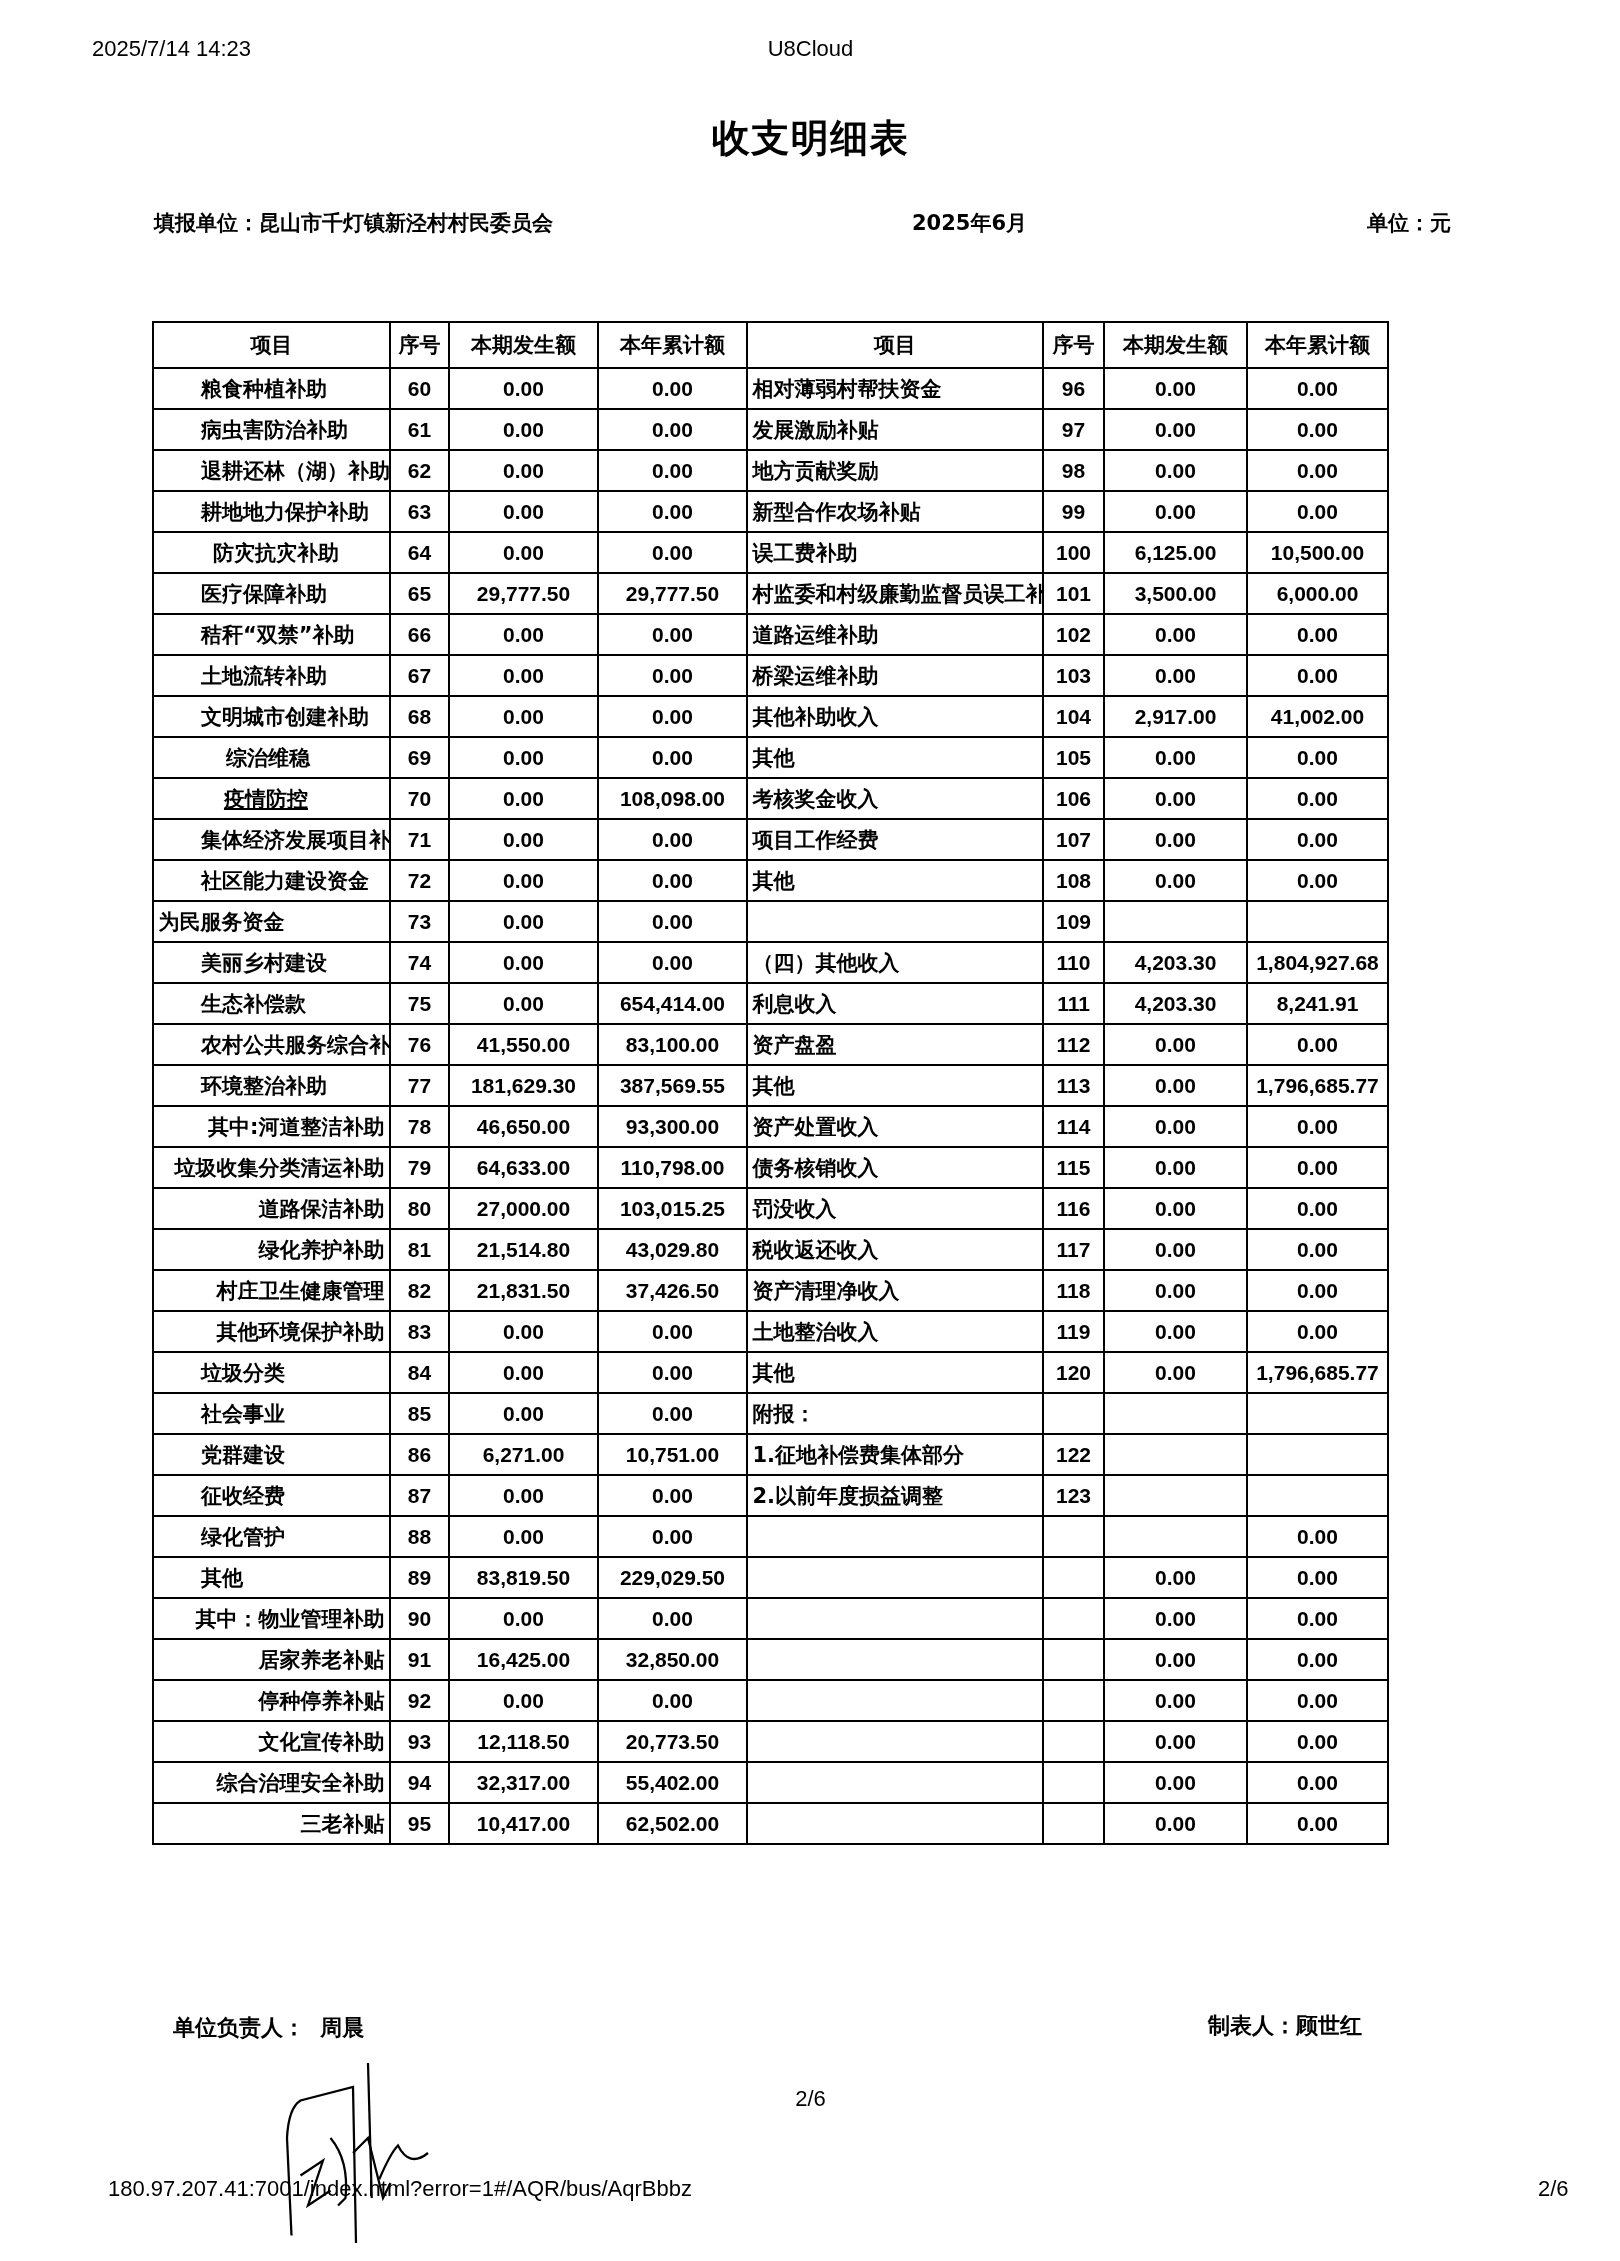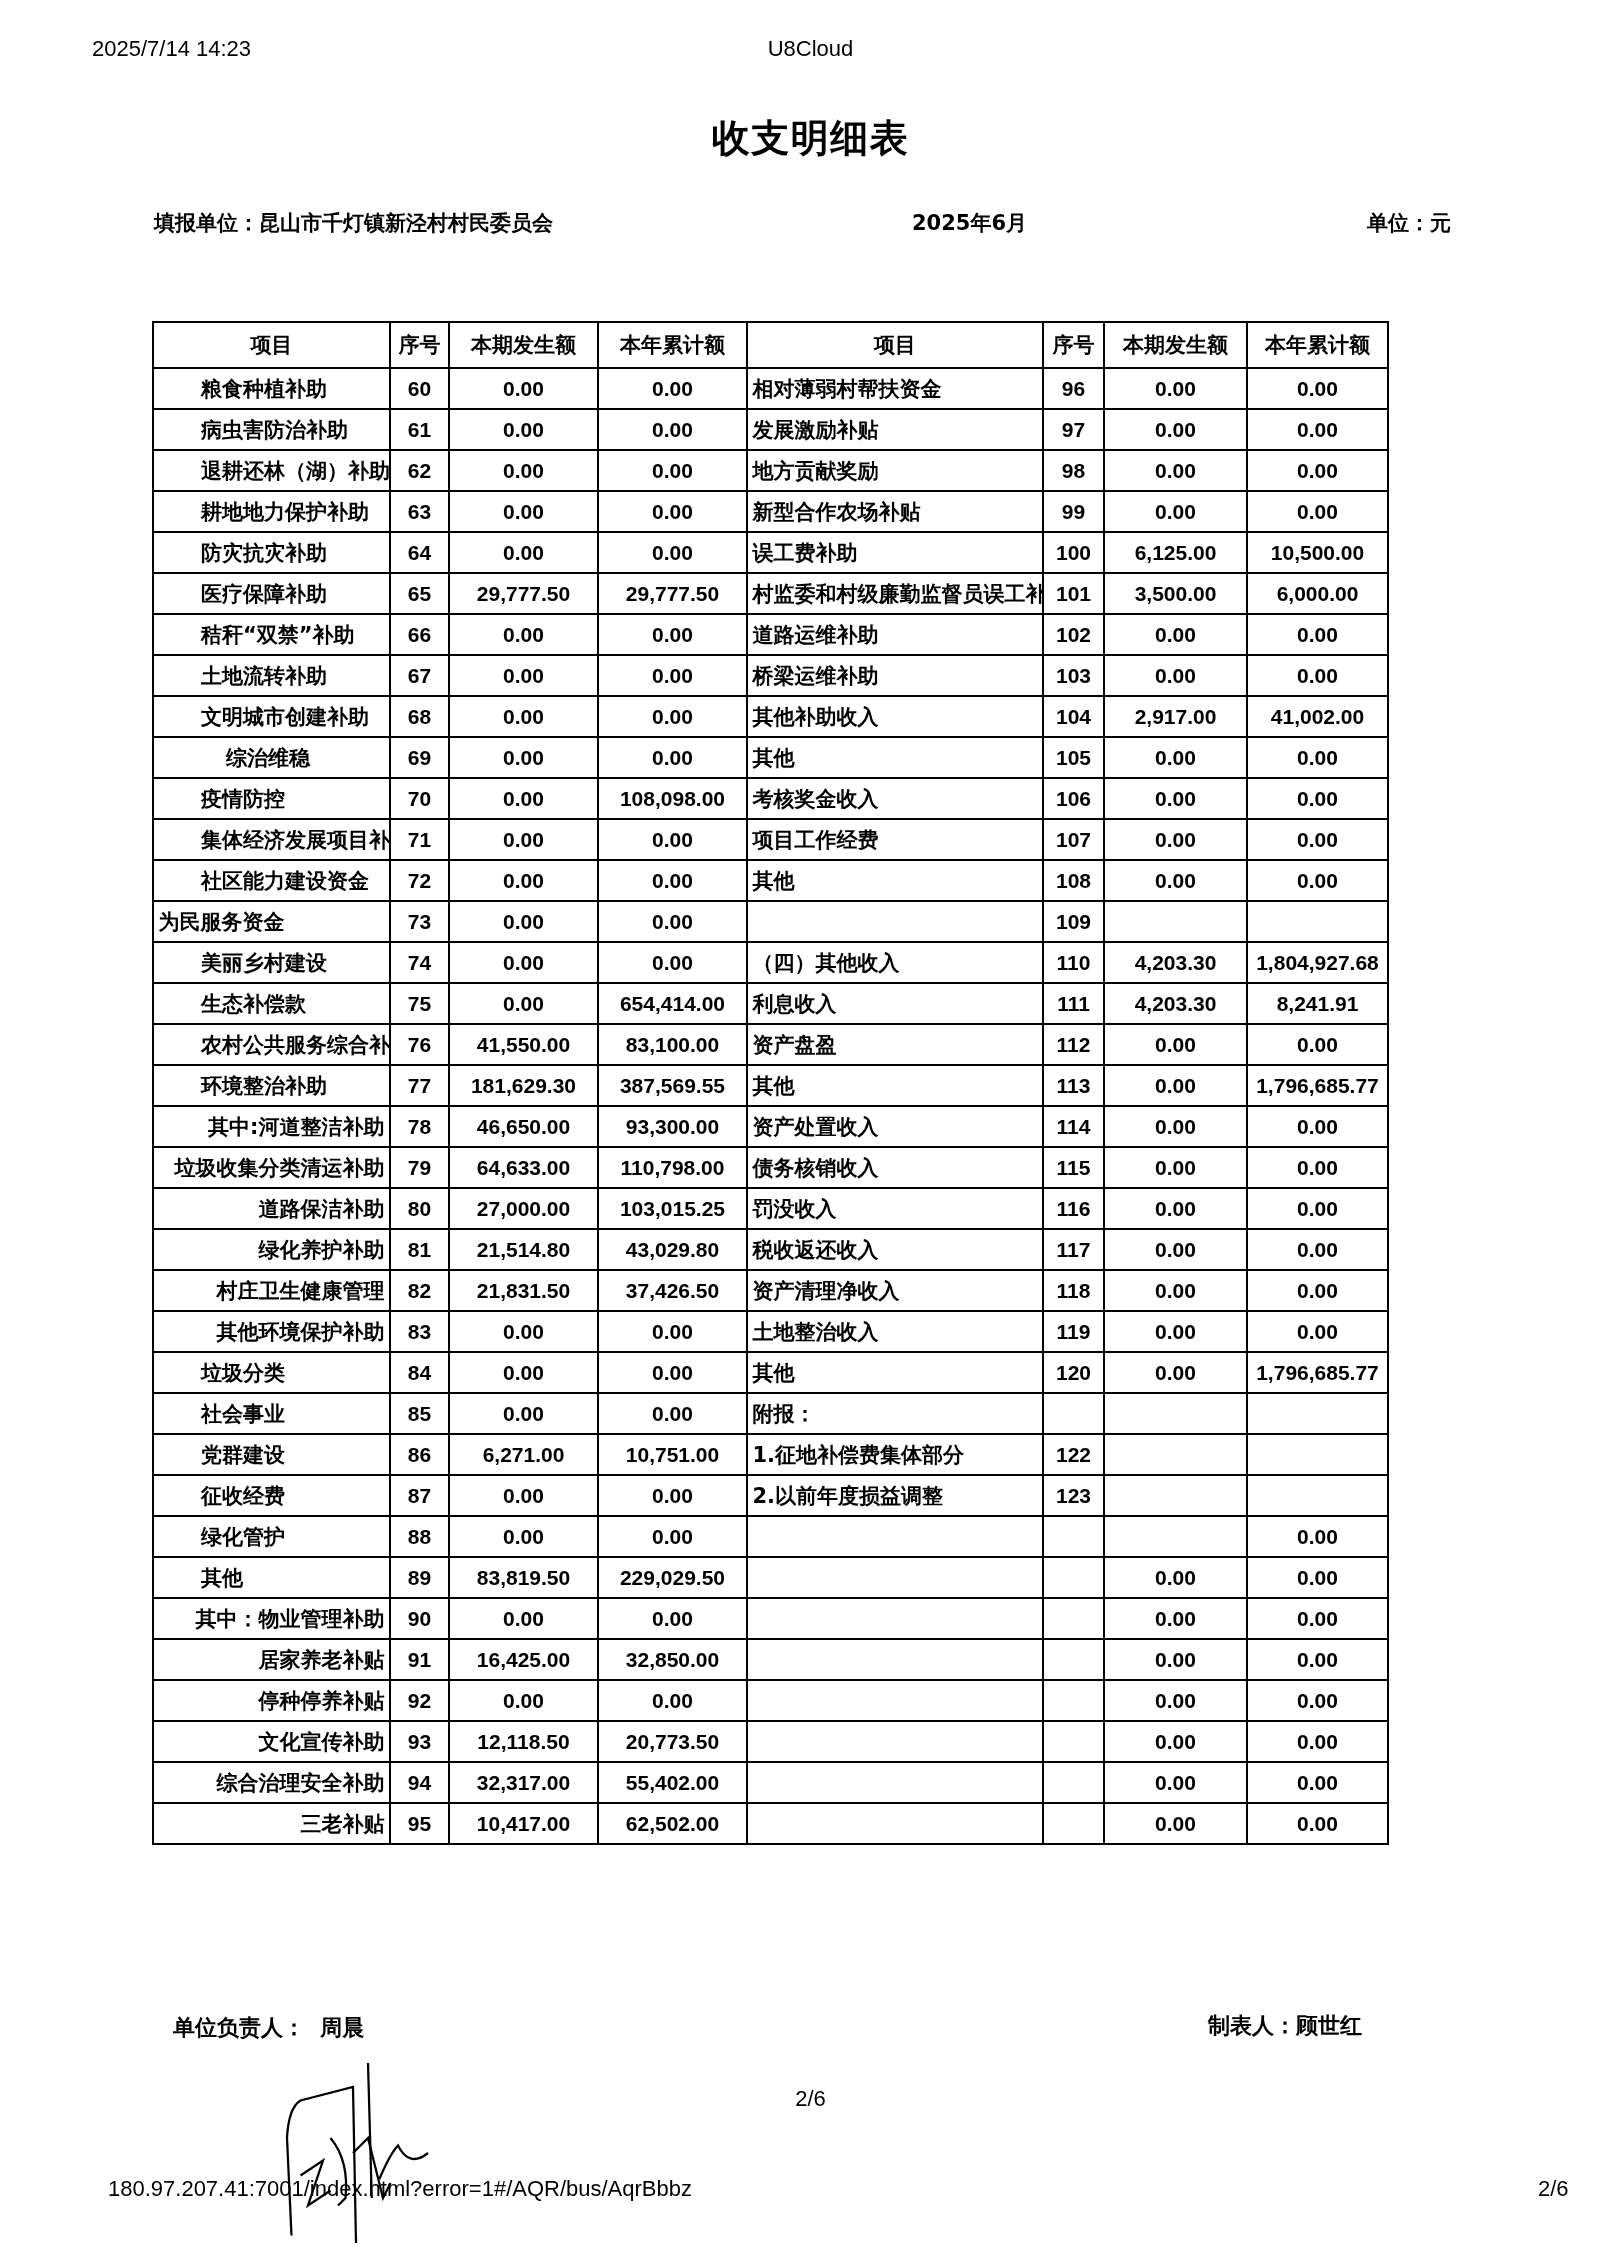--- a/index.html
+++ b/index.html
@@ -113,21 +113,21 @@
         <td class="item i0 lcol" style="padding-left: 47px;">耕地地力保护补助</td>
         <td class="seq">63</td>
         <td class="num">0.00</td>
         <td class="num">0.00</td>
         <td class="item i2">新型合作农场补贴</td>
         <td class="seq">99</td>
         <td class="num">0.00</td>
         <td class="num">0.00</td>
       </tr>
       <tr>
-        <td class="item i0 lcol" style="padding-left: 47px;">防灾抗灾补助</td>
+        <td class="item i0 lcol" style="padding-left: 59px;">防灾抗灾补助</td>
         <td class="seq">64</td>
         <td class="num">0.00</td>
         <td class="num">0.00</td>
         <td class="item i2">误工费补助</td>
         <td class="seq">100</td>
         <td class="num">6,125.00</td>
         <td class="num">10,500.00</td>
       </tr>
       <tr>
         <td class="item i0 lcol" style="padding-left: 47px;">医疗保障补助</td>
@@ -173,21 +173,21 @@
         <td class="item i0 lcol" style="padding-left: 72px;">综治维稳</td>
         <td class="seq">69</td>
         <td class="num">0.00</td>
         <td class="num">0.00</td>
         <td class="item i1">其他</td>
         <td class="seq">105</td>
         <td class="num">0.00</td>
         <td class="num">0.00</td>
       </tr>
       <tr>
-        <td class="item i0 lcol" style="padding-left: 47px;">疫情防控</td>
+        <td class="item i0 lcol" style="padding-left: 70px; text-decoration: underline;">疫情防控</td>
         <td class="seq">70</td>
         <td class="num">0.00</td>
         <td class="num">108,098.00</td>
         <td class="item i2">考核奖金收入</td>
         <td class="seq">106</td>
         <td class="num">0.00</td>
         <td class="num">0.00</td>
       </tr>
       <tr>
         <td class="item i0 lcol" style="padding-left: 47px;">集体经济发展项目补助</td>

